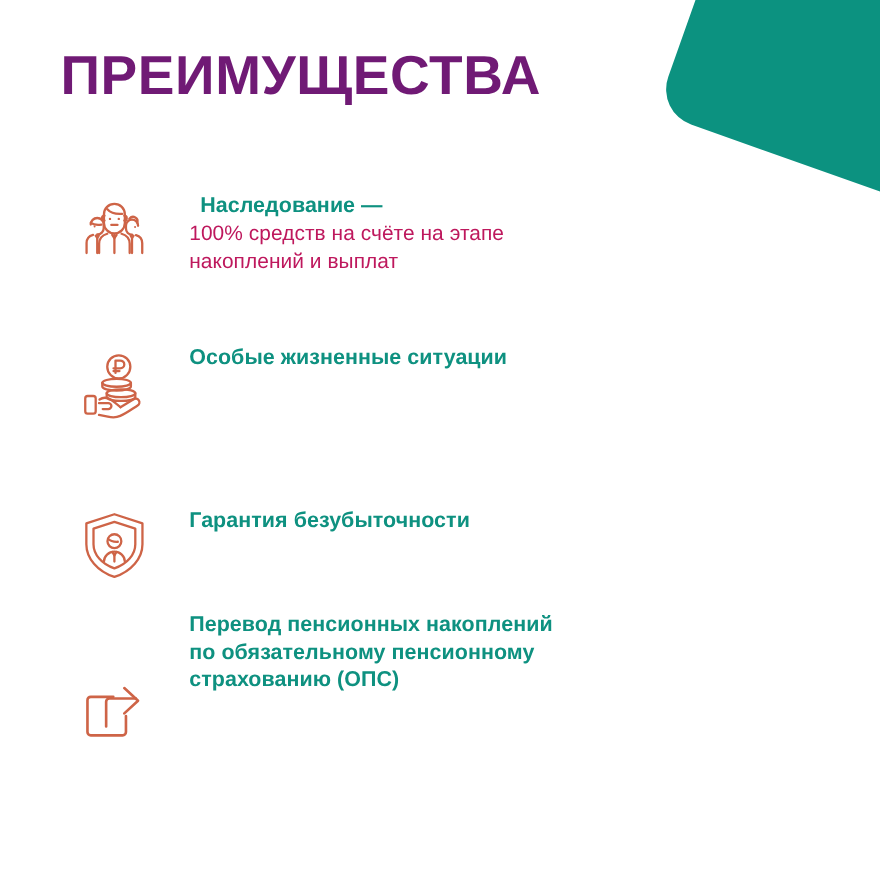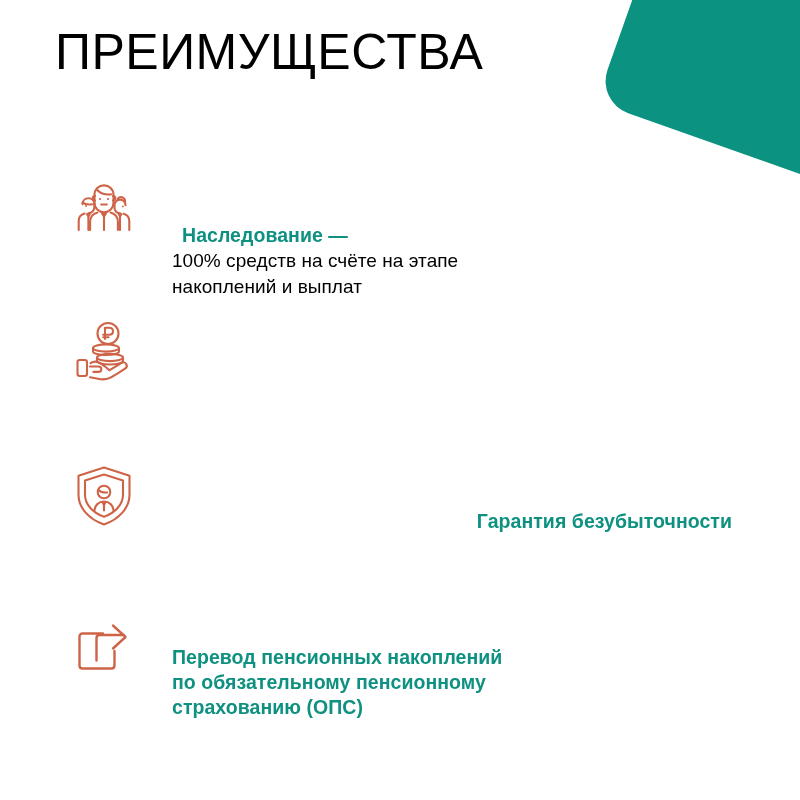--- a/index.html
+++ b/index.html
@@ -29,26 +29,26 @@
     border-radius:34px;
     transform:rotate(19.5deg);
     transform-origin:50% 50%;
     pointer-events:none;
   }
 
   
   .page-title {
     position:absolute;
     left:55px;
-    top:23px;
+    top:39px;
     font-size:50px;
     line-height:58px;
-    font-weight:400;
+    font-weight:700;
     letter-spacing:0.5px;
-    color:#000000;
+    color:#701a75;
     white-space:nowrap;
   }
 
   
   .benefits {
     position:absolute;
     left:0; top:0;
     width:800px;
   }
 
@@ -72,45 +72,44 @@
     left:172px;
     width:560px;
   }
 
   .benefit-heading {
     color:#0E9180;
     font-weight:700;
     font-size:19.5px;
     line-height:25px;
     letter-spacing:0.05px;
-    margin-top:48px;
   }
   .benefit-heading.indented { padding-left:10px; }
 
   .benefit-body {
-    color:#000000;
+    color:#be185d;
     font-weight:400;
     font-size:19px;
     line-height:25.5px;
     letter-spacing:0.05px;
     white-space:pre-line;
   }
 
   
   #b1 .benefit-icon { top:168px; }
   #b1 .benefit-text { top:175px; }
 
   #b2 .benefit-icon { top:313px; }
   #b2 .benefit-text { top:313px; }
 
   #b3 .benefit-icon { top:458px; }
-  #b3 .benefit-text { top:461px;text-align:right; }
+  #b3 .benefit-text { top:461px; }
 
   #b4 .benefit-icon { top:612px; }
-  #b4 .benefit-text { top:597px; }
+  #b4 .benefit-text { top:556px; }
 </style>
 </head>
 <body>
 
 <div class="slide">
 
   <div class="green-shape"></div>
 
   <h1 class="page-title">ПРЕИМУЩЕСТВА</h1>
 
@@ -170,20 +169,21 @@
           <path d="M31 44.5v3.4c0 2 5.8 3.6 13 3.6s13-1.6 13-3.6v-3.4"></path>
 
           <rect x="11.5" y="47" width="9.5" height="16" rx="2.2"></rect>
 
           <path d="M24 53.5h8.4c1.6 0 2.9 1.2 2.9 2.7 0 1.5-1.3 2.7-2.9 2.7h-5"></path>
           <path d="M24.5 50.2c2.3-1.6 5.4-2 8-1 2.3.9 4.3 2.6 6.2 4.1l4.8 3.9"></path>
           <path d="M43.5 57.2c4-2.4 8-4.9 12-7.3 1.6-1 3.7-.5 4.7 1.1 1 1.6.5 3.6-1.1 4.6-5.2 3.3-10.2 7-15.8 9.5-3.6 1.6-7.6 1.5-11.3.6L24 64.2"></path>
         </svg>
       </span>
       <div class="benefit-text">
+        <div class="benefit-heading">Особые жизненные ситуации</div>
       </div>
     </div>
 
     <div class="benefit" id="b3">
       <span class="benefit-icon">
         <svg viewBox="0 0 76 76" fill="none" stroke="#CE6447" stroke-width="2.1" stroke-linecap="round" stroke-linejoin="round">
 
           <path d="M38 9.5 12.5 17.8v18.9c0 12.8 10 24.5 25.5 29.8 15.5-5.3 25.5-17 25.5-29.8V17.8z"></path>
 
           <path d="M38 16.5 19 22.6v14.1c0 9.4 7.4 18 19 22 11.6-4 19-12.6 19-22V22.6z"></path>

